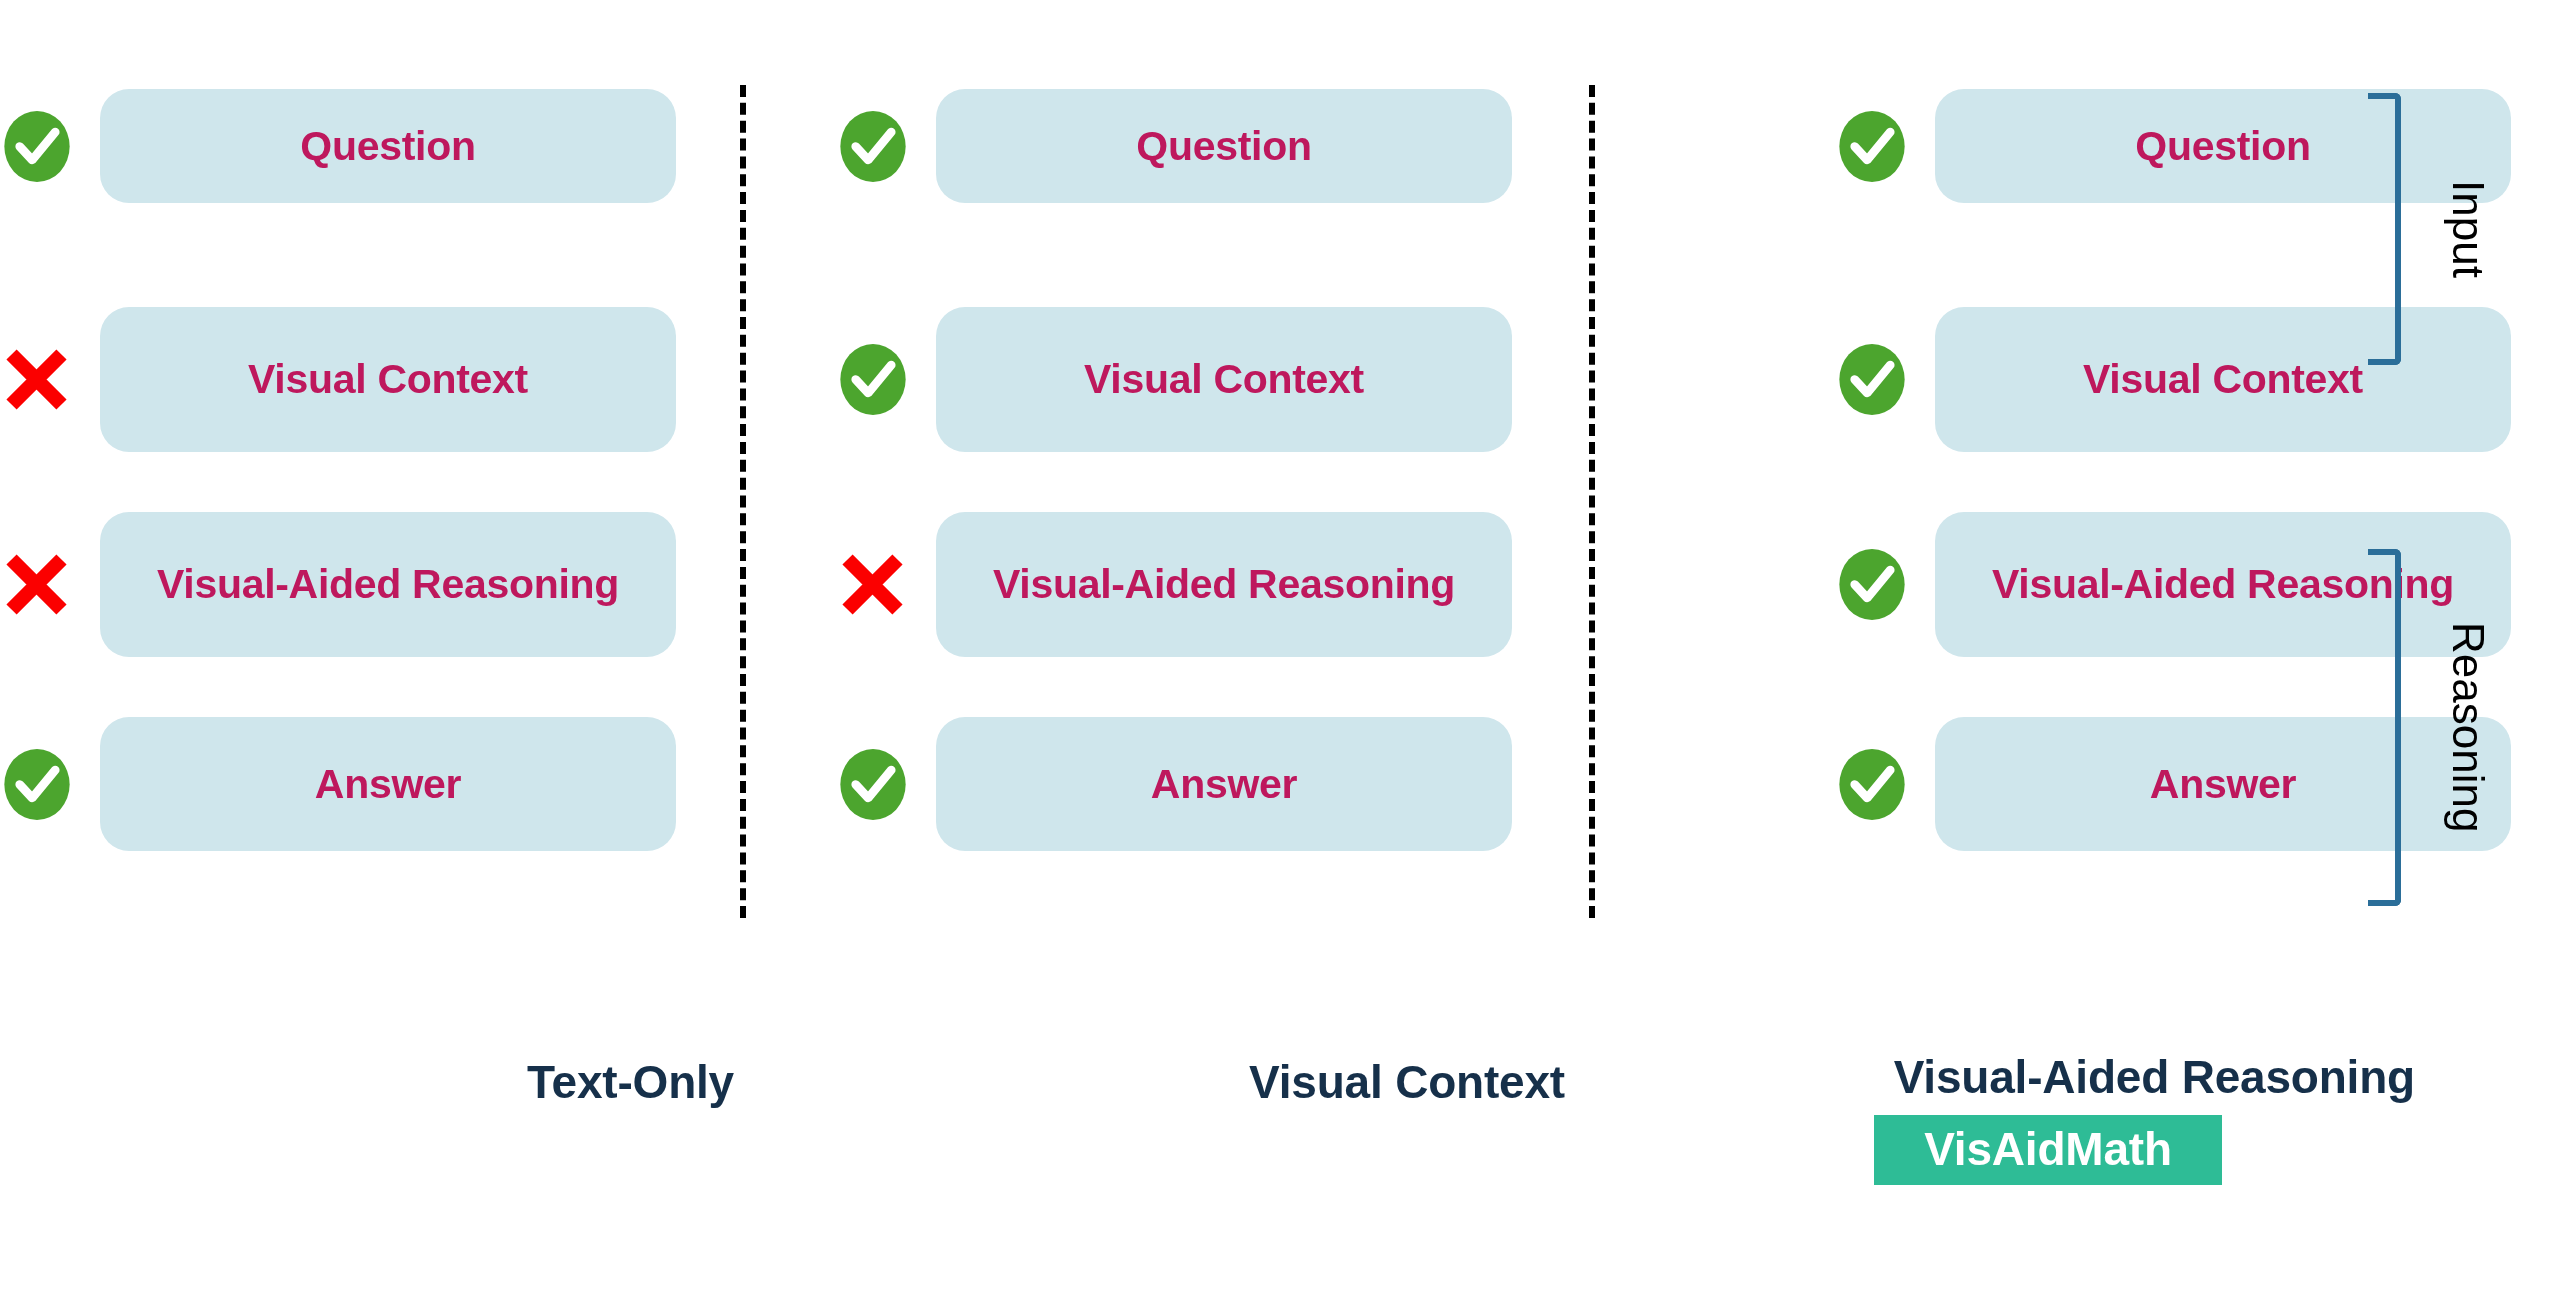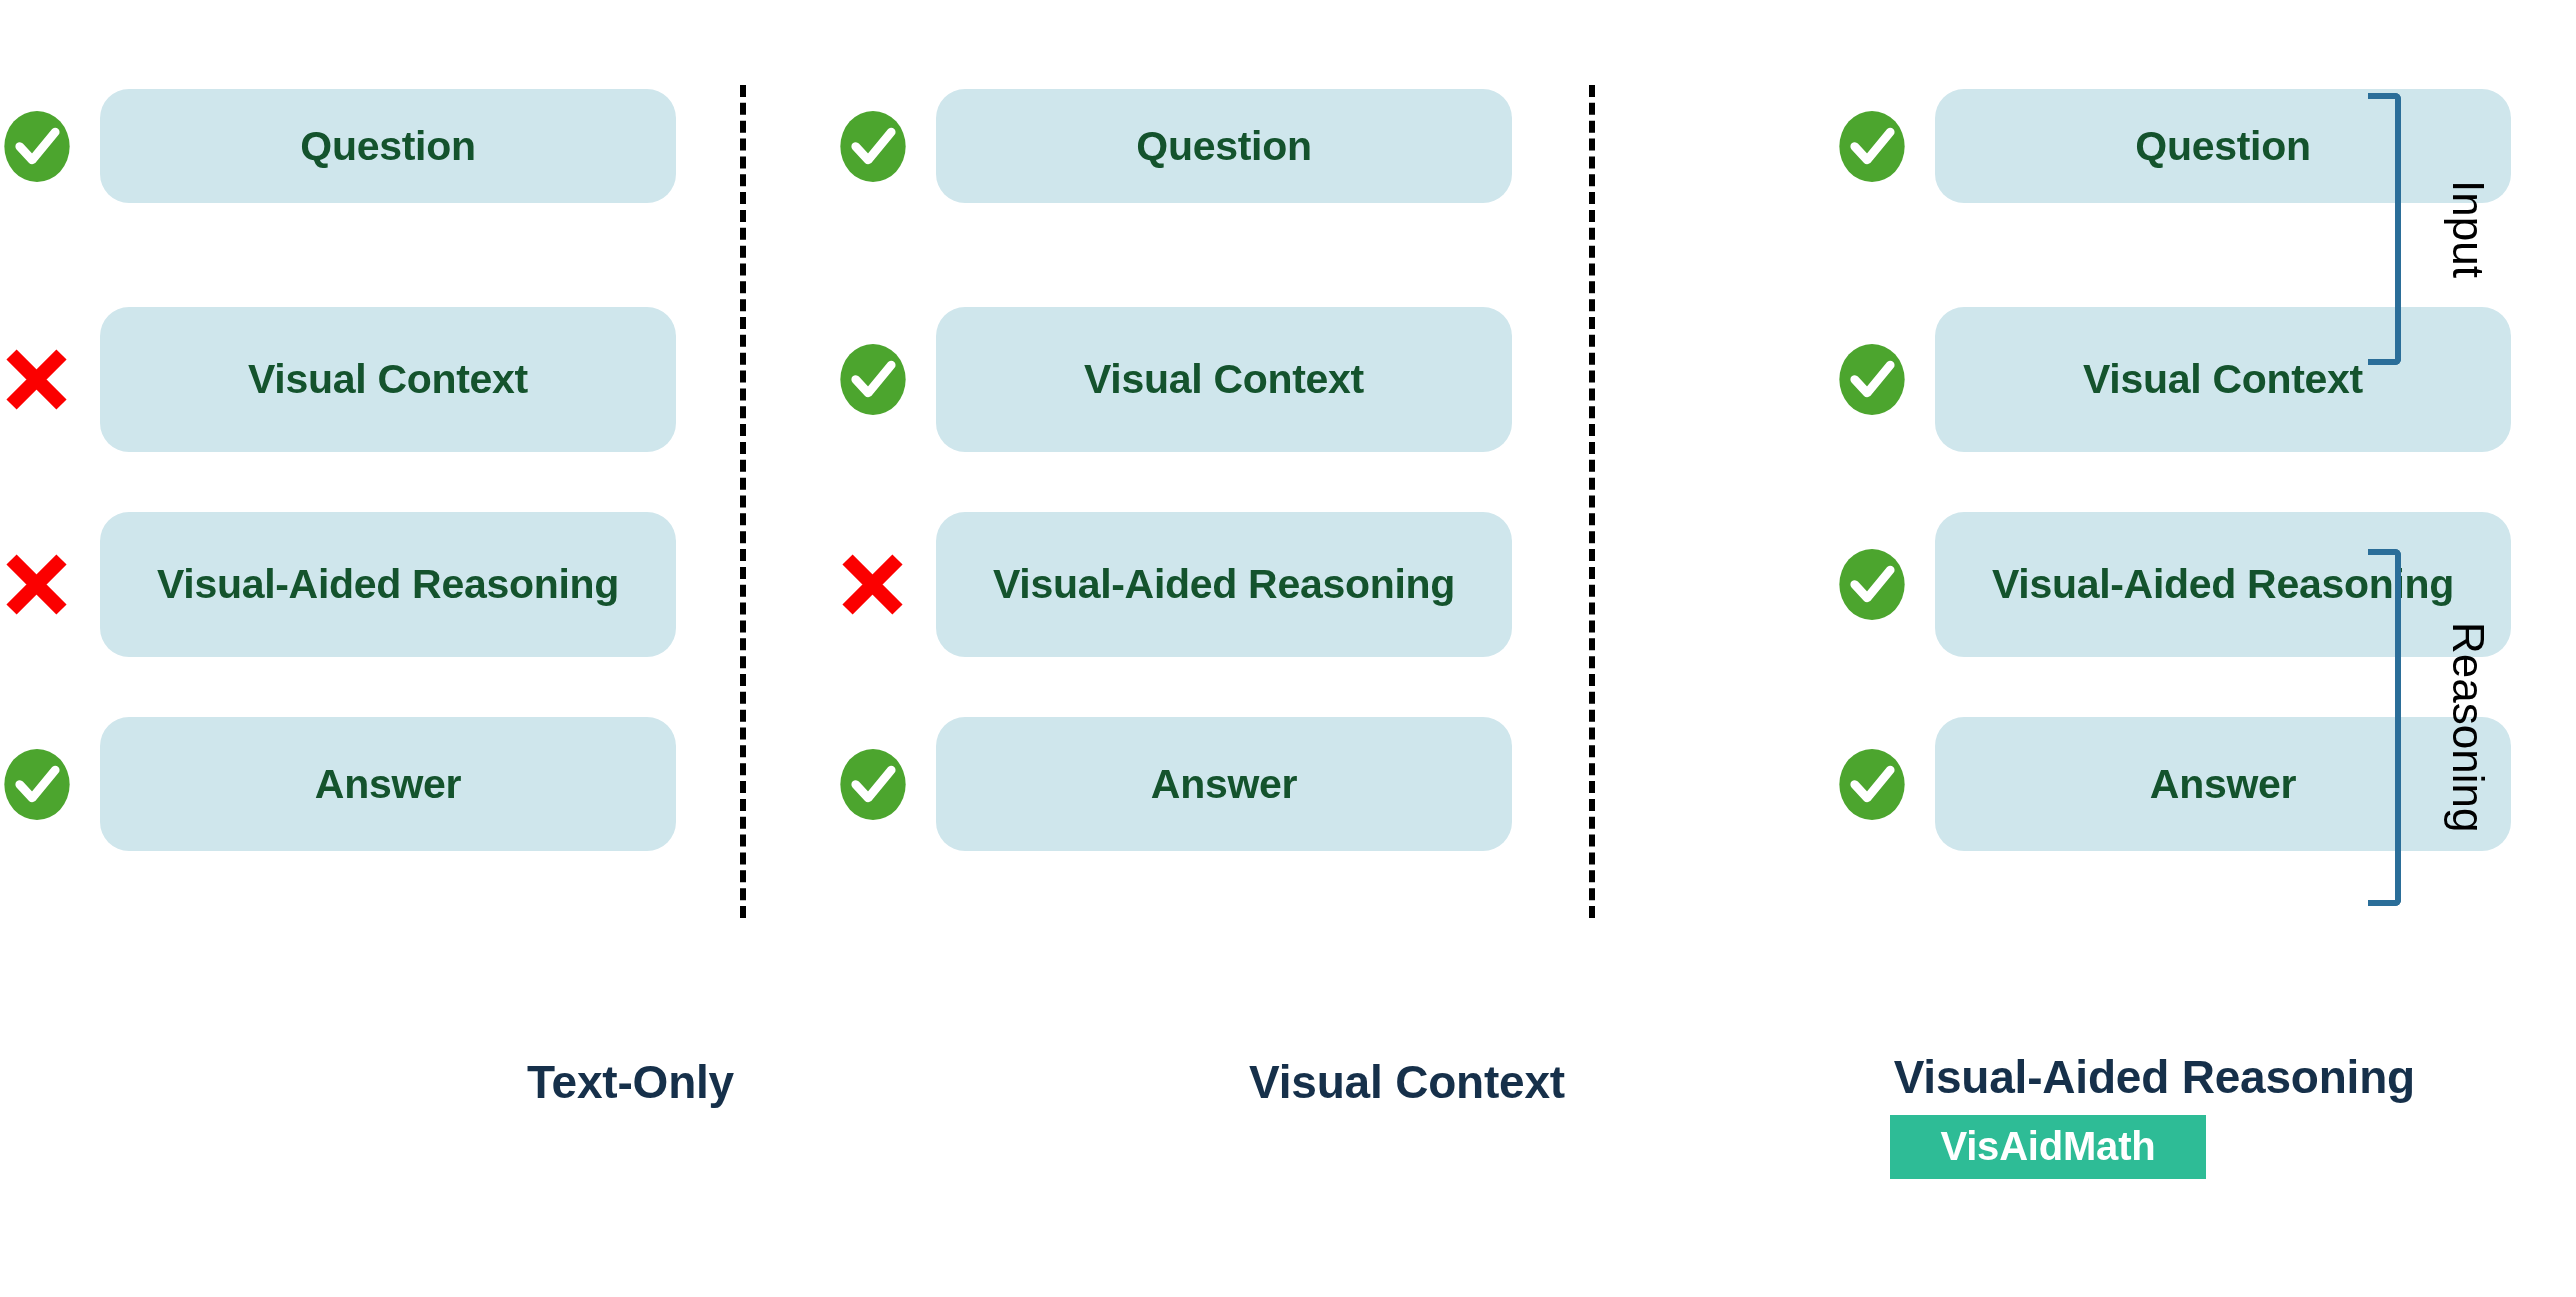--- a/index.html
+++ b/index.html
@@ -61,21 +61,21 @@
   
   .card {
     margin-left: 27px;
     flex: 1 1 auto;
     background: #cfe6ec;
     border-radius: 29px;
     display: flex;
     align-items: center;
     justify-content: center;
     text-align: center;
-    color: #14532d;
+    color: #be185d;
     font-weight: bold;
     font-size: 41px;
     line-height: 1.32;
     letter-spacing: -0.3px;
     height: 100%;
     box-sizing: border-box;
     padding: 3.9px 9.7px;
   }
   .card.two-line { font-size: 41px; }
 
@@ -145,21 +145,21 @@
   .caption.c3 { left: 1681px; top: 1048px; width: 734px; }
 
   .caption .line { display: block; text-align: right; }
 
   .badge {
     display: inline-block;
     margin-top: 7.7px;
     background: #2ebc96;
     color: #ffffff;
     font-weight: bold;
-    font-size: 40px;
+    font-size: 46px;
     padding: 10.6px 50px 12.6px 50px;
     letter-spacing: -0.2px;
     line-height: 1.0;
   }
 </style>
 </head>
 <body>
 
 <div id="figure">
 

